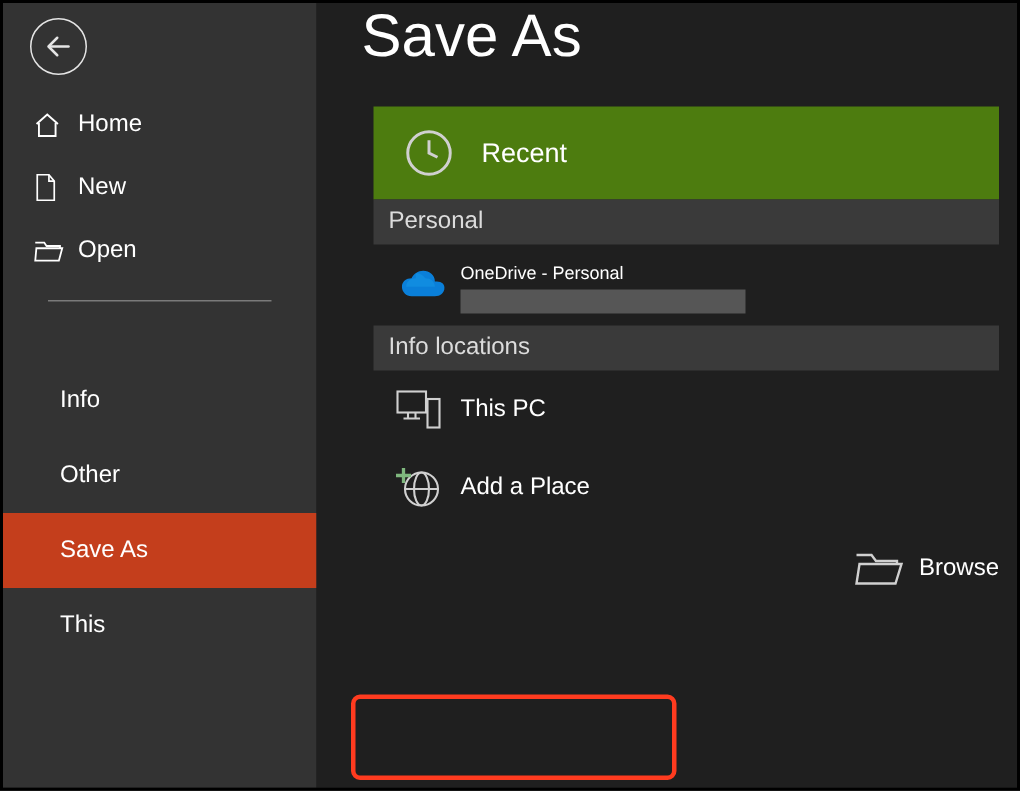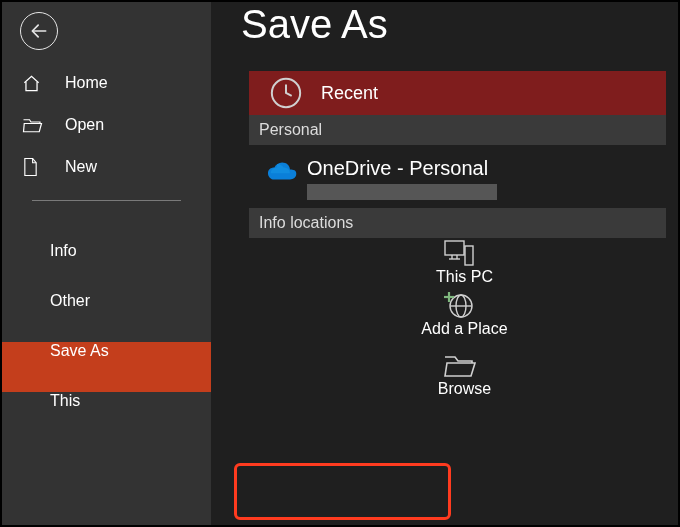--- a/index.html
+++ b/index.html
@@ -47,21 +47,20 @@
     top: 60px;
     width: 209px;
   }
   .nav-item {
     display: flex;
     align-items: center;
     height: 42px;
     padding-left: 20px;
     font-size: 16px;
     color: #ffffff;
-    gap: 13px;
   }
   .nav-item .icon-slot {
     width: 30px;
     display: flex;
     align-items: center;
     justify-content: flex-start;
   }
   .nav-item .label-slot {
     flex: 1;
   }
@@ -71,23 +70,23 @@
     border-top: 1px solid #7a7a7a;
   }
   .sub-nav-block {
     position: absolute;
     left: 0;
     top: 240px;
     width: 209px;
   }
   .sub-item {
     display: flex;
-    align-items: flex-start;
+    align-items: center;
     height: 50px;
-    padding-left: 48px;
+    padding-left: 38px;
     font-size: 16px;
     color: #ffffff;
   }
   .sub-item.active {
     background: #c43e1c;
   }
   .main {
     position: absolute;
     left: 209px;
     top: 0;
@@ -103,43 +102,42 @@
     margin: 0;
     padding-top: 0px;
     padding-bottom: 24px;
     color: #fff;
   }
   .panel {
     margin-left: 8px;
     margin-right: 12px;
   }
   .recent-row {
-    background: #7f1d1d;
-    height: 44px;
+    background: #4d7c0f;
+    height: 62px;
     display: flex;
     align-items: center;
     padding-left: 20px;
   }
   .recent-row .rlabel {
     font-size: 18px;
     margin-left: 18px;
   }
   .section-header {
     background: #3a3a3a;
     color: #dcdcdc;
     font-size: 16px;
     padding: 6px 10px;
   }
   .loc-row {
     display: flex;
     align-items: center;
     height: 52px;
     padding-left: 14px;
     font-size: 16px;
-    flex-direction: column;
   }
   .loc-row .licon {
     width: 44px;
     display: flex;
     align-items: center;
     justify-content: flex-start;
   }
   .onedrive-row {
     display: flex;
     align-items: flex-start;
@@ -150,21 +148,21 @@
     display: flex;
     align-items: center;
     justify-content: flex-start;
     padding-top: 2px;
   }
   .onedrive-text {
     display: flex;
     flex-direction: column;
   }
   .onedrive-title {
-    font-size: 20px;
+    font-size: 12px;
   }
   .onedrive-sub {
     margin-top: 4px;
     width: 190px;
     height: 16px;
     background: #565656;
   }
   .highlight-box {
     position: absolute;
     left: 232px;
@@ -197,35 +195,35 @@
         <span class="icon-slot">
           <svg width="19" height="19" viewBox="0 0 24 24" fill="none" stroke="#fff" stroke-width="1.6">
             <path d="M3 11 L12 3 L21 11"></path>
             <path d="M5 10 V21 H19 V10"></path>
           </svg>
         </span>
         <span class="label-slot">Home</span>
       </div>
       <div class="nav-item">
         <span class="icon-slot">
+          <svg width="17" height="20" viewBox="0 0 24 28" fill="none" stroke="#fff" stroke-width="1.6">
+            <path d="M4 2 H15 L20 8 V26 H4 Z"></path>
+            <path d="M15 2 V8 H20"></path>
+          </svg>
+        </span>
+        <span class="label-slot">New</span>
+      </div>
+      <div class="nav-item">
+        <span class="icon-slot">
           <svg width="21" height="18" viewBox="0 0 28 22" fill="none" stroke="#fff" stroke-width="1.6">
             <path d="M2 4 H10 L12 7 H24 V9"></path>
             <path d="M3 9 H26 L23 20 H2 Z"></path>
           </svg>
         </span>
         <span class="label-slot">Open</span>
-      </div>
-      <div class="nav-item">
-        <span class="icon-slot">
-          <svg width="17" height="20" viewBox="0 0 24 28" fill="none" stroke="#fff" stroke-width="1.6">
-            <path d="M4 2 H15 L20 8 V26 H4 Z"></path>
-            <path d="M15 2 V8 H20"></path>
-          </svg>
-        </span>
-        <span class="label-slot">New</span>
       </div>
       <hr class="nav-divider">
     </div>
 
     <div class="sub-nav-block">
       <div class="sub-item">
         <span>Info</span>
       </div>
       <div class="sub-item">
         <span>Other</span>

